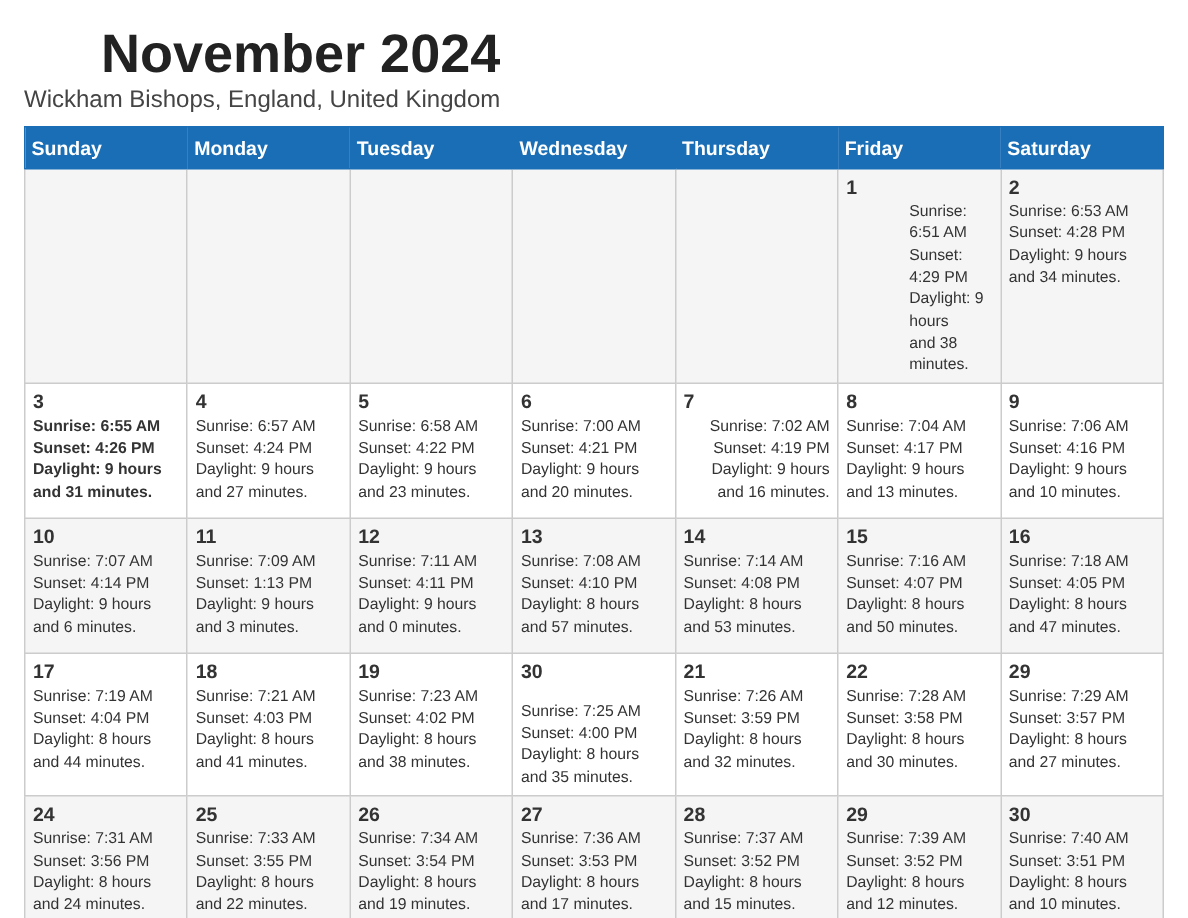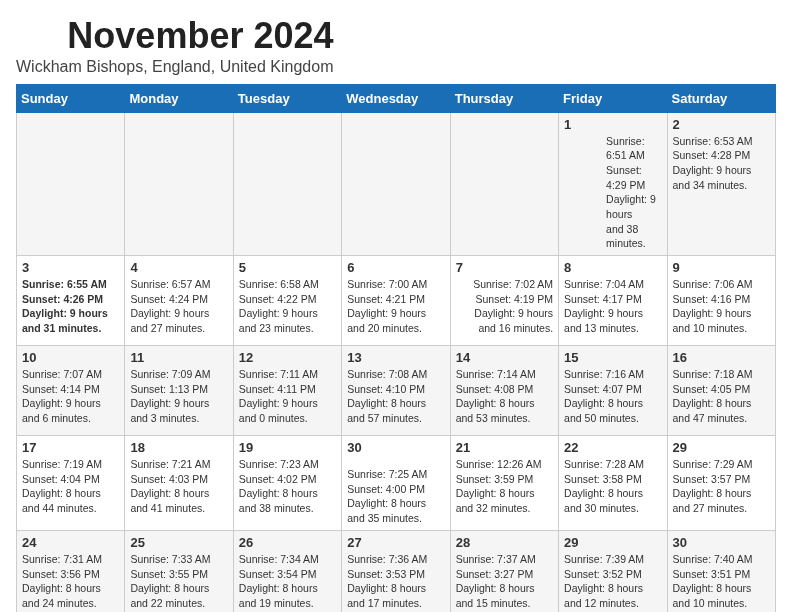--- a/index.html
+++ b/index.html
@@ -272,21 +272,21 @@
         </td>
         <td>
           <span class="day-number">30</span>
           <div class="day-info" style="white-space: pre-line; margin-top: 12px;">Sunrise: 7:25 AM
 Sunset: 4:00 PM
 Daylight: 8 hours
 and 35 minutes.</div>
         </td>
         <td>
           <span class="day-number">21</span>
-          <div class="day-info" style="white-space: pre-line;">Sunrise: 12:26 AM
+          <div class="day-info" style="white-space: pre-line;">Sunrise: 7:26 AM
 Sunset: 3:59 PM
 Daylight: 8 hours
 and 32 minutes.</div>
         </td>
         <td>
           <span class="day-number">22</span>
           <div class="day-info" style="white-space: pre-line;">Sunrise: 7:28 AM
 Sunset: 3:58 PM
 Daylight: 8 hours
 and 30 minutes.</div>
@@ -324,21 +324,21 @@
         <td>
           <span class="day-number">27</span>
           <div class="day-info" style="white-space: pre-line;">Sunrise: 7:36 AM
 Sunset: 3:53 PM
 Daylight: 8 hours
 and 17 minutes.</div>
         </td>
         <td>
           <span class="day-number">28</span>
           <div class="day-info" style="white-space: pre-line;">Sunrise: 7:37 AM
-Sunset: 3:27 PM
+Sunset: 3:52 PM
 Daylight: 8 hours
 and 15 minutes.</div>
         </td>
         <td>
           <span class="day-number">29</span>
           <div class="day-info" style="white-space: pre-line;">Sunrise: 7:39 AM
 Sunset: 3:52 PM
 Daylight: 8 hours
 and 12 minutes.</div>
         </td>

